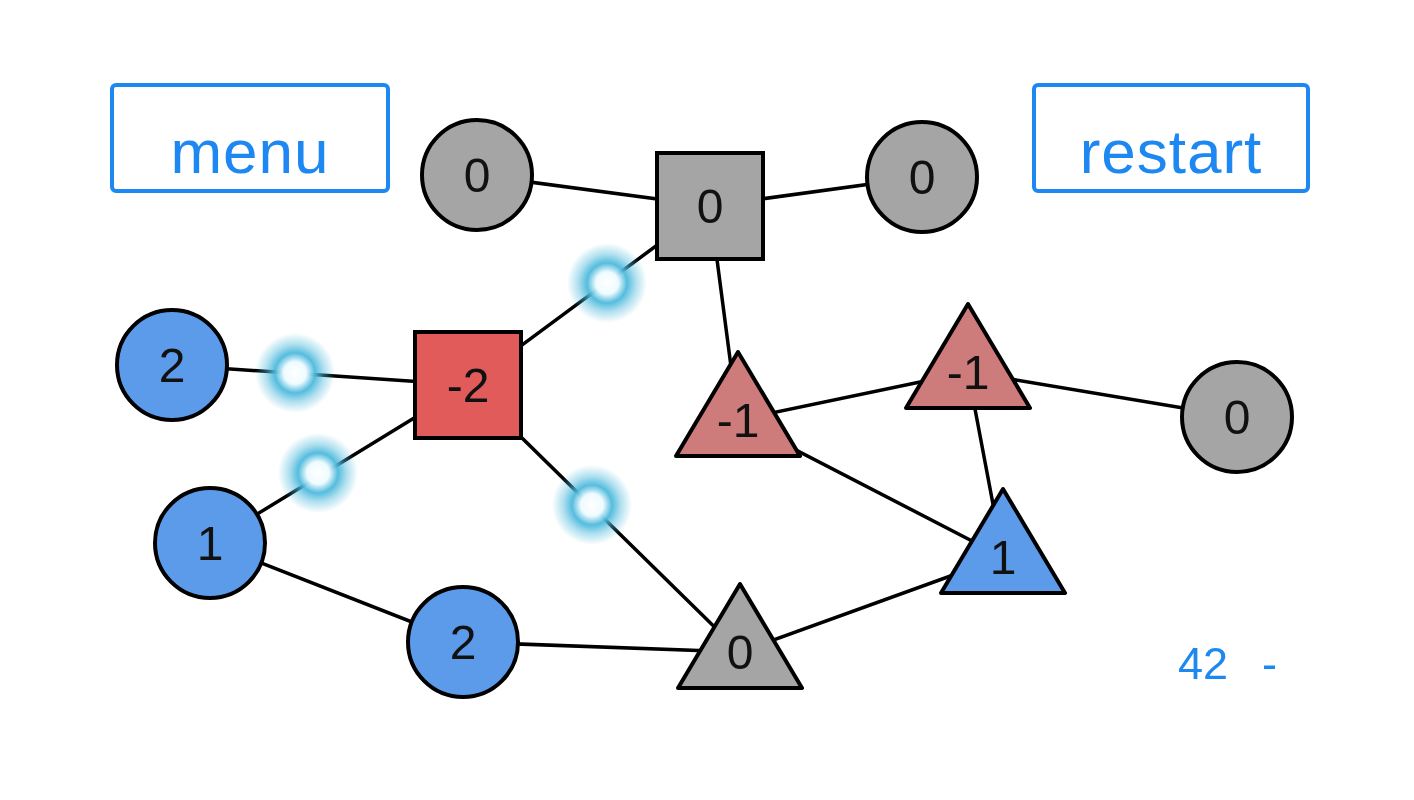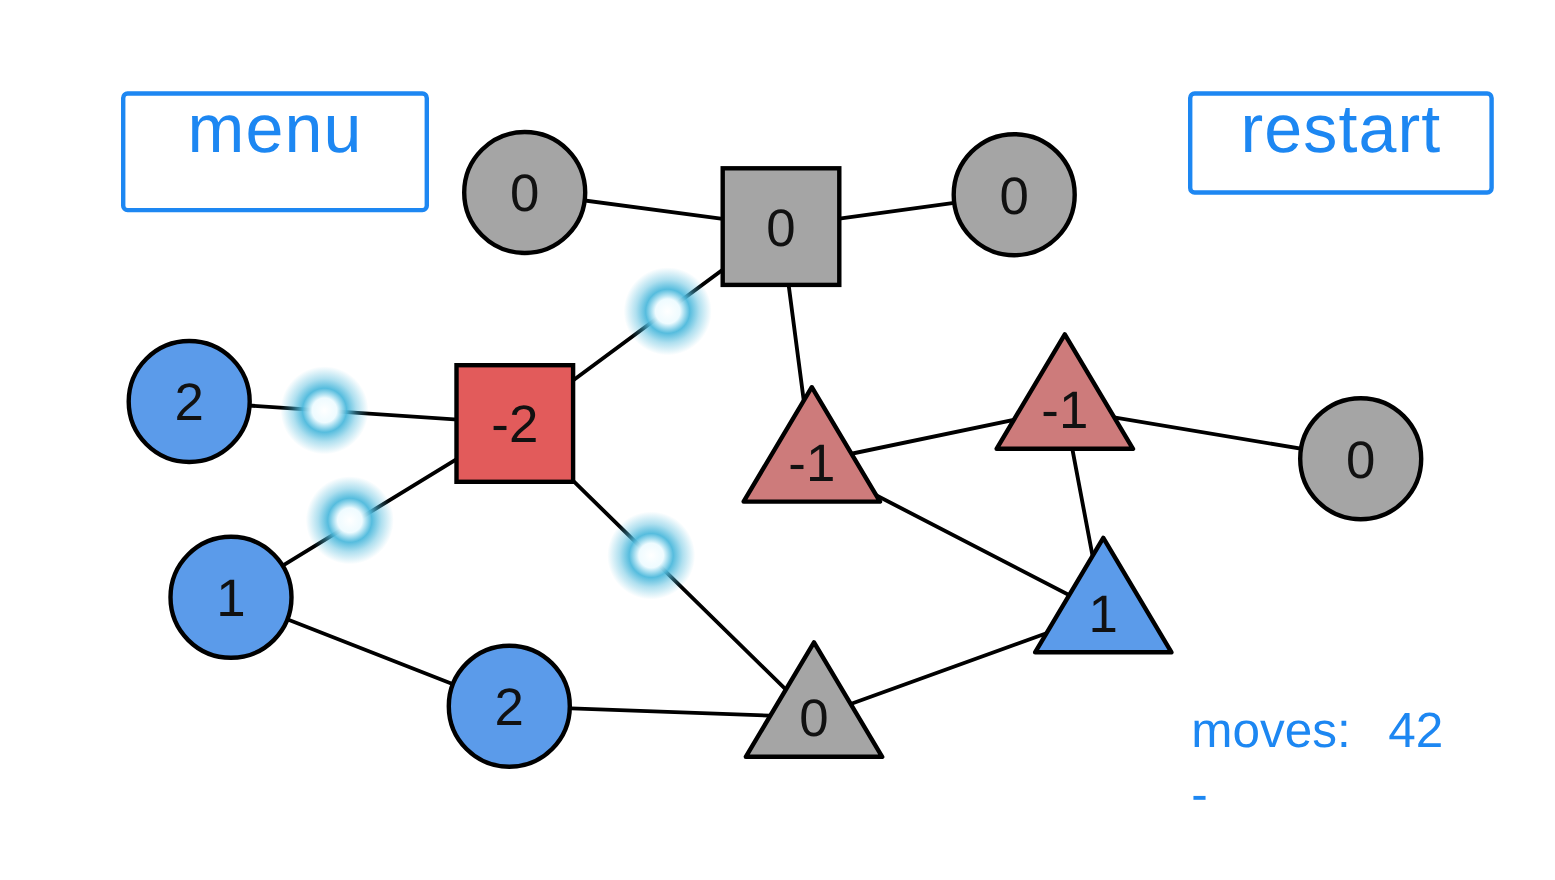--- a/index.html
+++ b/index.html
@@ -10,30 +10,30 @@
   body{
     width:1414px;height:800px;position:relative;overflow:hidden;
     background:#ffffff;
     font-family:"Liberation Sans", sans-serif;
   }
   .game-button{
     position:absolute;
     border:4px solid var(--accent);
     border-radius:6px;
     color:var(--accent);
-    display:flex;align-items:flex-start;justify-content:center;
+    display:flex;align-items:flex-end;justify-content:center;
     font-size:62px;font-weight:300;letter-spacing:1px;
     background:#ffffff;
     box-sizing:border-box;
     cursor:pointer;
     line-height:1;
     padding-bottom:6px;
   }
   #menu-btn{left:110px;top:83px;width:280px;height:110px;}
-  #restart-btn{left:1080px;top:83px;width:278px;height:94px;}
+  #restart-btn{left:1032px;top:83px;width:278px;height:110px;}
   #graph-svg{position:absolute;left:0;top:0;}
   .edge{stroke:#000000;stroke-width:3.5;stroke-linecap:round;}
   .node-shape{stroke:#000000;stroke-width:4;}
   .node-label{
     font-family:"Liberation Sans", sans-serif;
     font-weight:300;
     font-size:48px;
     fill:var(--ink);
     text-anchor:middle;
   }
@@ -140,16 +140,15 @@
 
 <div id="menu-btn" class="game-button">
   <span>menu</span>
 </div>
 
 <div id="restart-btn" class="game-button">
   <span>restart</span>
 </div>
 
 <div id="status-block">
-  <span class="status-label">moves:</span>
   <span class="status-value">42</span>
   <span class="status-value">-</span>
 </div>
 
 </body></html>

